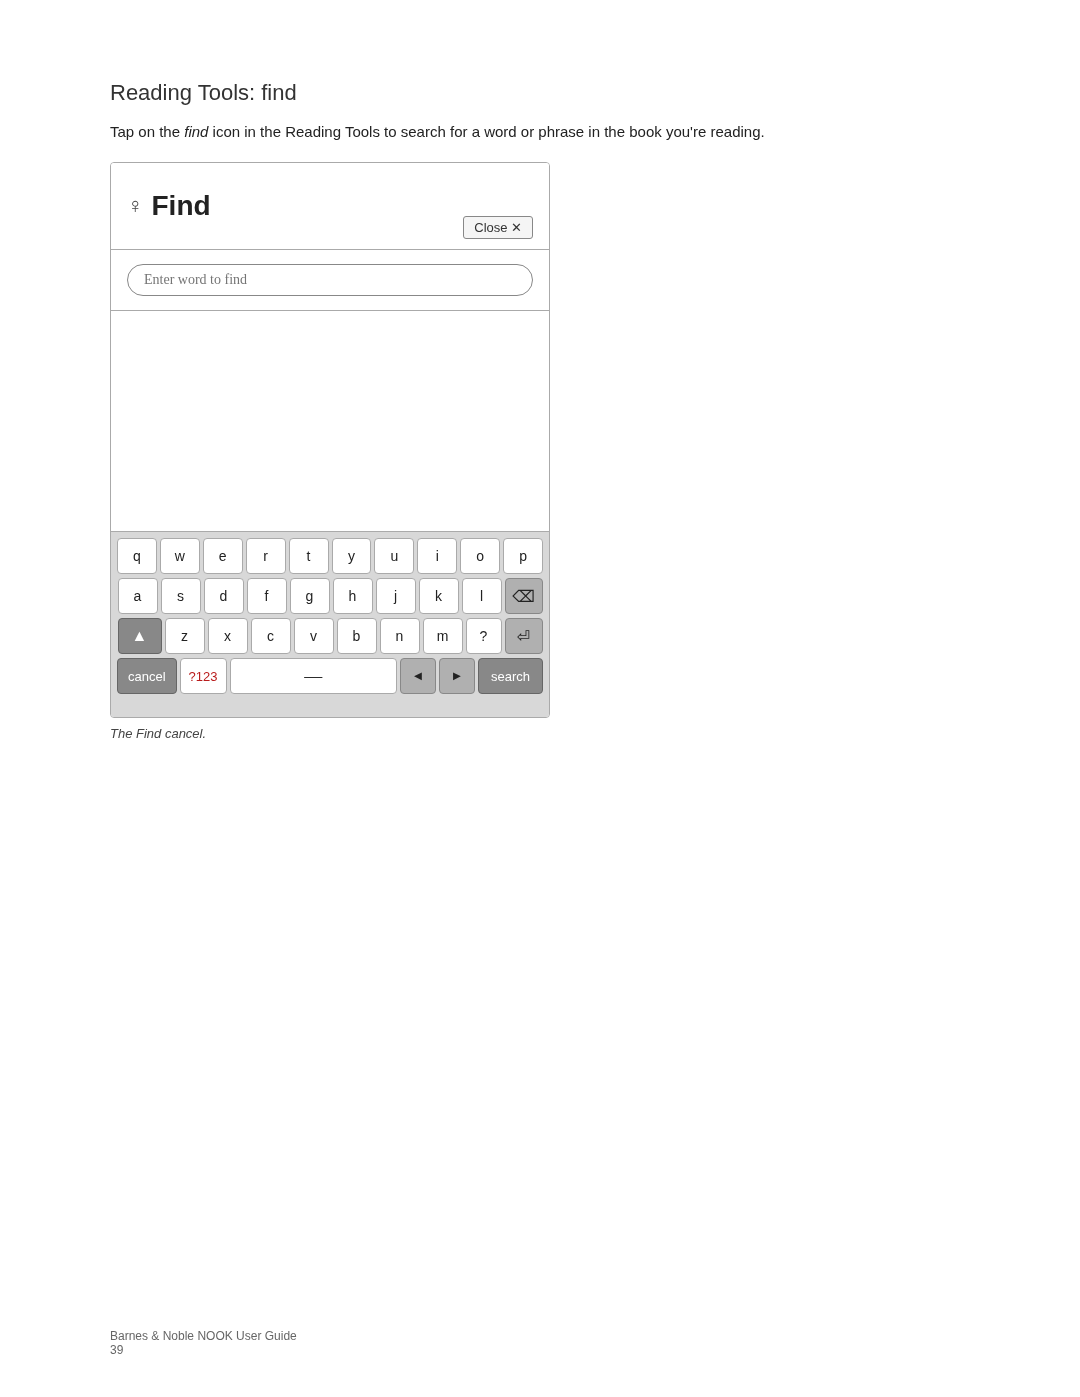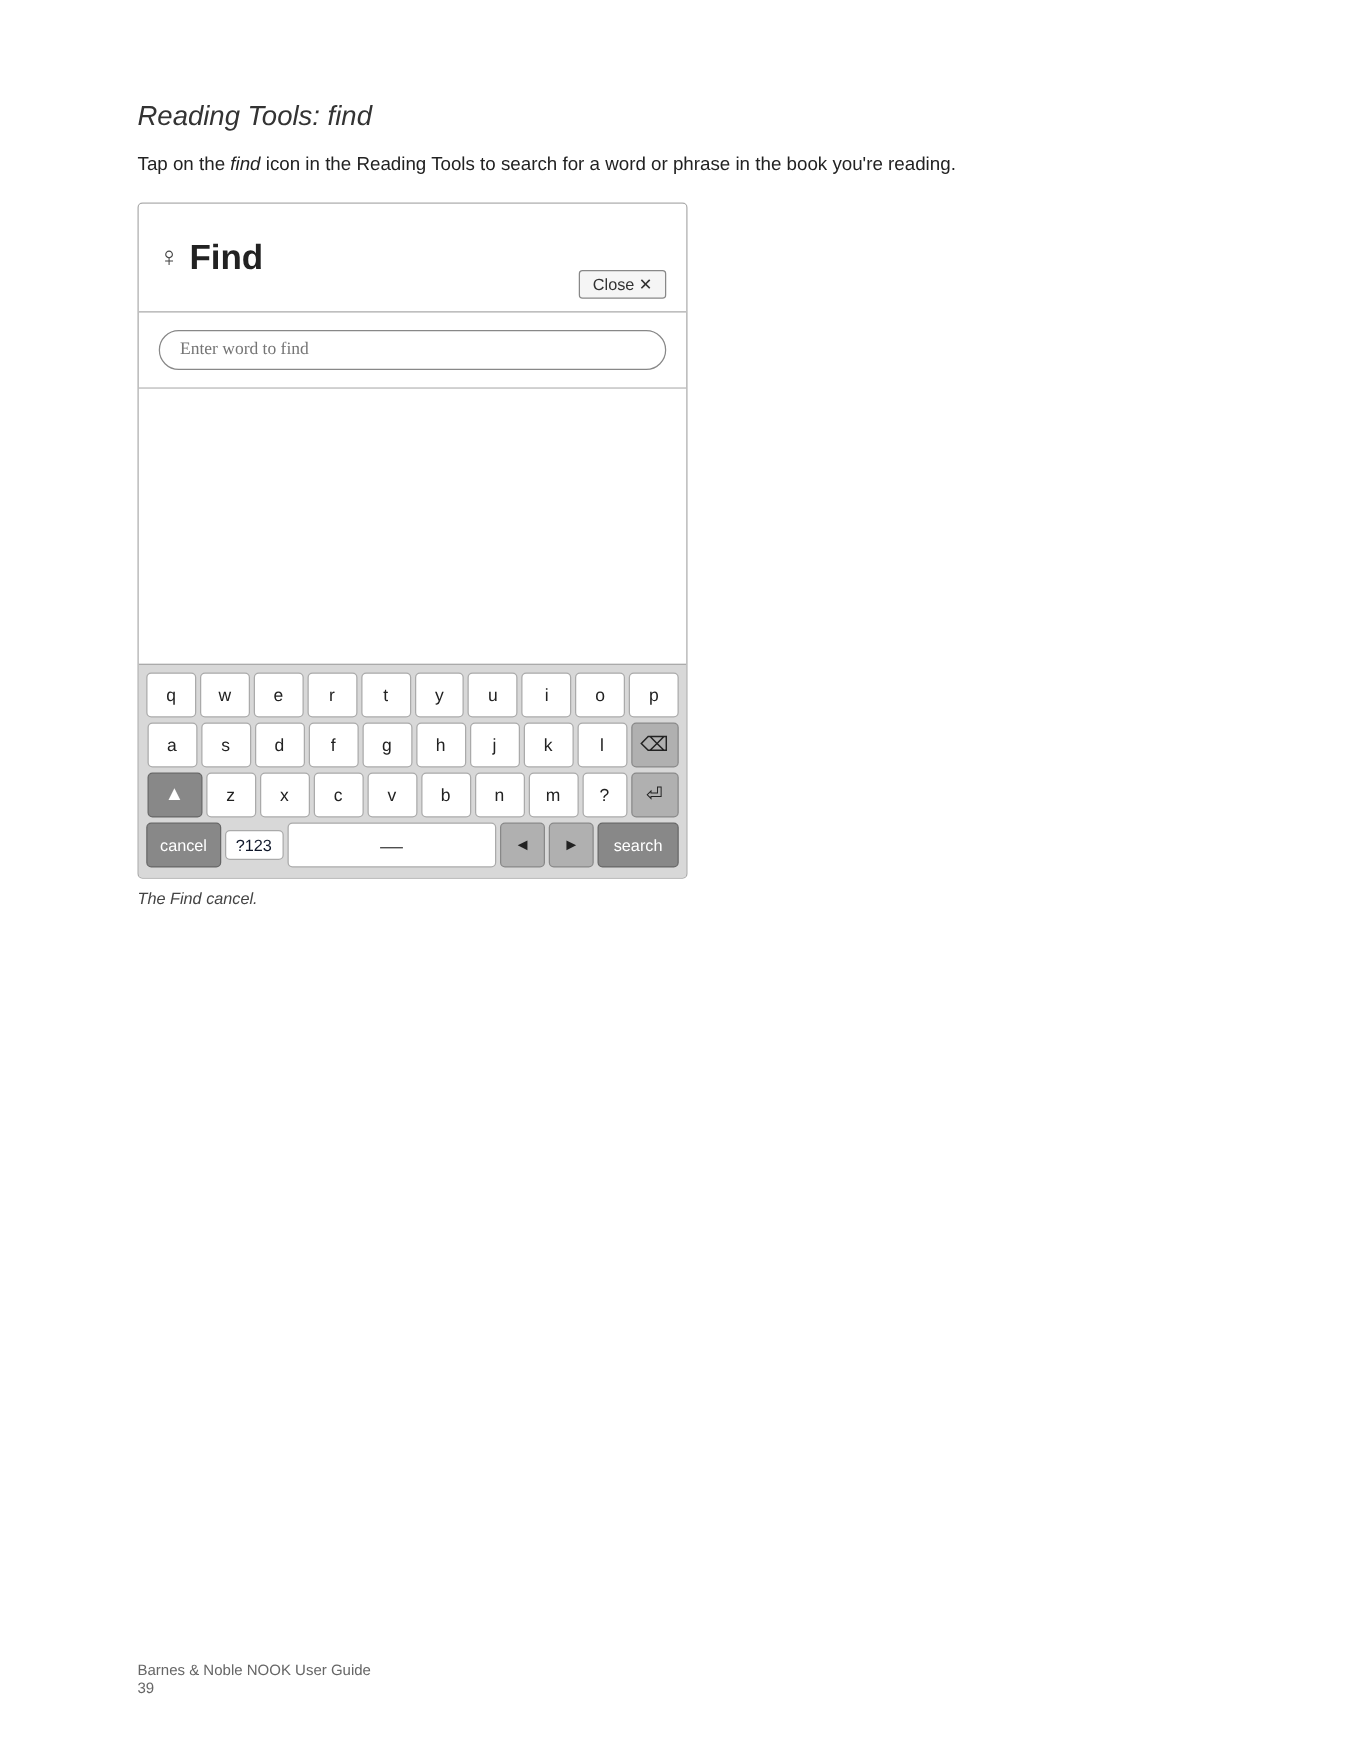--- a/index.html
+++ b/index.html
@@ -15,21 +15,20 @@
       padding: 80px 110px 60px 110px;
       max-width: 1080px;
     }
 
     .section-title {
       font-size: 22px;
       font-weight: normal;
       color: #333;
       margin-bottom: 14px;
       font-family: Arial, Helvetica, sans-serif;
-      font-style: italic;
     }
 
     .body-text {
       font-size: 15px;
       line-height: 1.6;
       color: #222;
       font-family: Arial, Helvetica, sans-serif;
       margin-bottom: 10px;
     }
 
@@ -172,21 +171,21 @@
       align-items: center;
       justify-content: center;
       font-size: 16px;
       color: #fff;
       cursor: pointer;
     }
 
     .bottom-row {
       display: flex;
       gap: 3px;
-      margin-bottom: 2px;
+      margin-bottom: 17px;
       align-items: center;
     }
 
     .key-cancel {
       background: #888;
       border: 1px solid #666;
       border-radius: 4px;
       height: 36px;
       padding: 0 10px;
       display: flex;
@@ -195,27 +194,27 @@
       font-size: 13px;
       color: #fff;
       cursor: pointer;
       font-family: Arial, Helvetica, sans-serif;
     }
 
     .key-123 {
       background: #fff;
       border: 1px solid #aaa;
       border-radius: 4px;
-      height: 24px;
+      height: 36px;
       padding: 0 8px;
       display: flex;
       align-items: center;
       justify-content: center;
       font-size: 13px;
-      color: #0f172a;
+      color: #b91c1c;
       cursor: pointer;
       font-family: Arial, Helvetica, sans-serif;
     }
 
     .key-space {
       background: #fff;
       border: 1px solid #aaa;
       border-radius: 4px;
       height: 36px;
       flex: 1;

